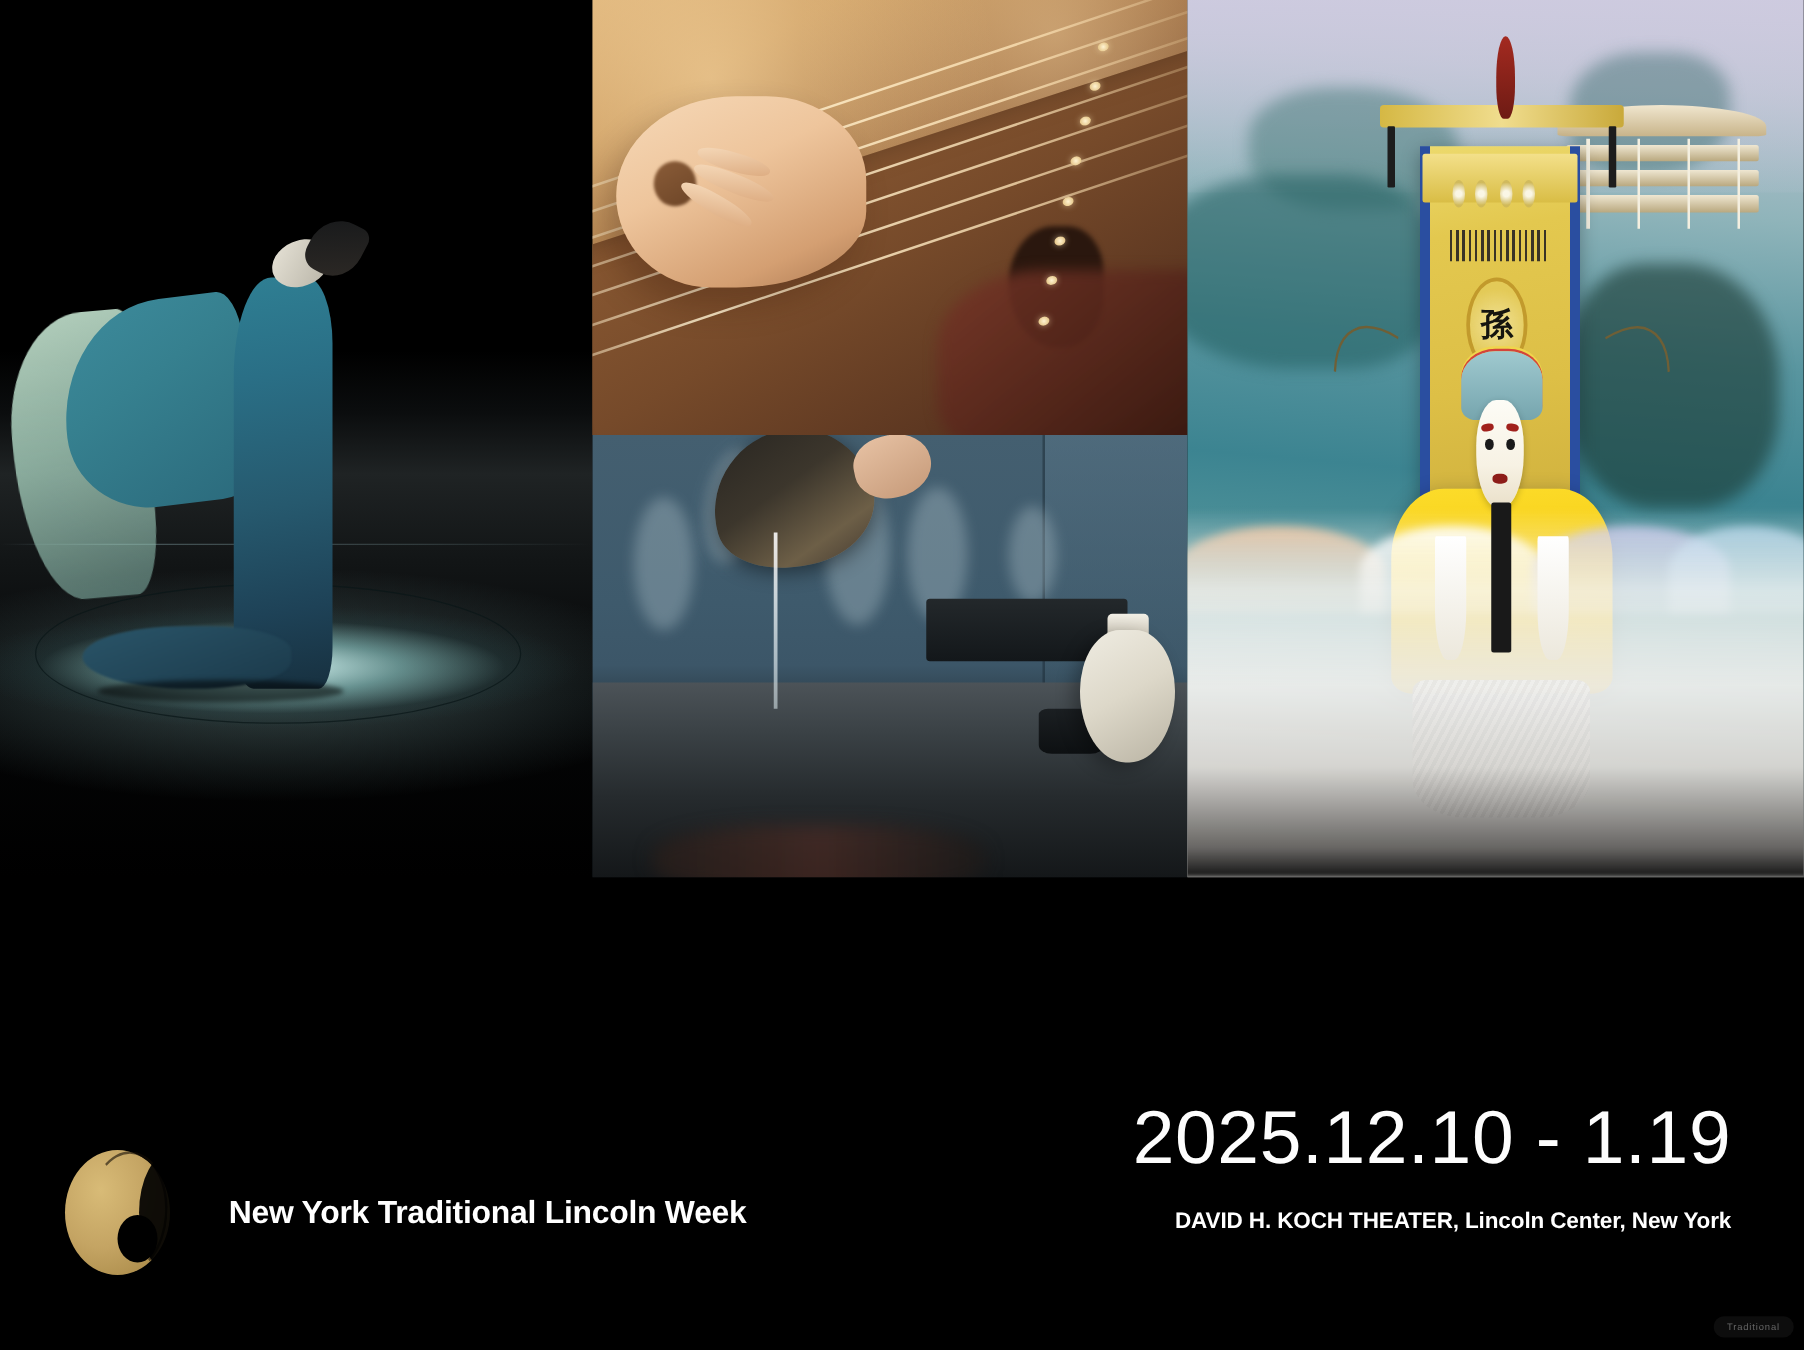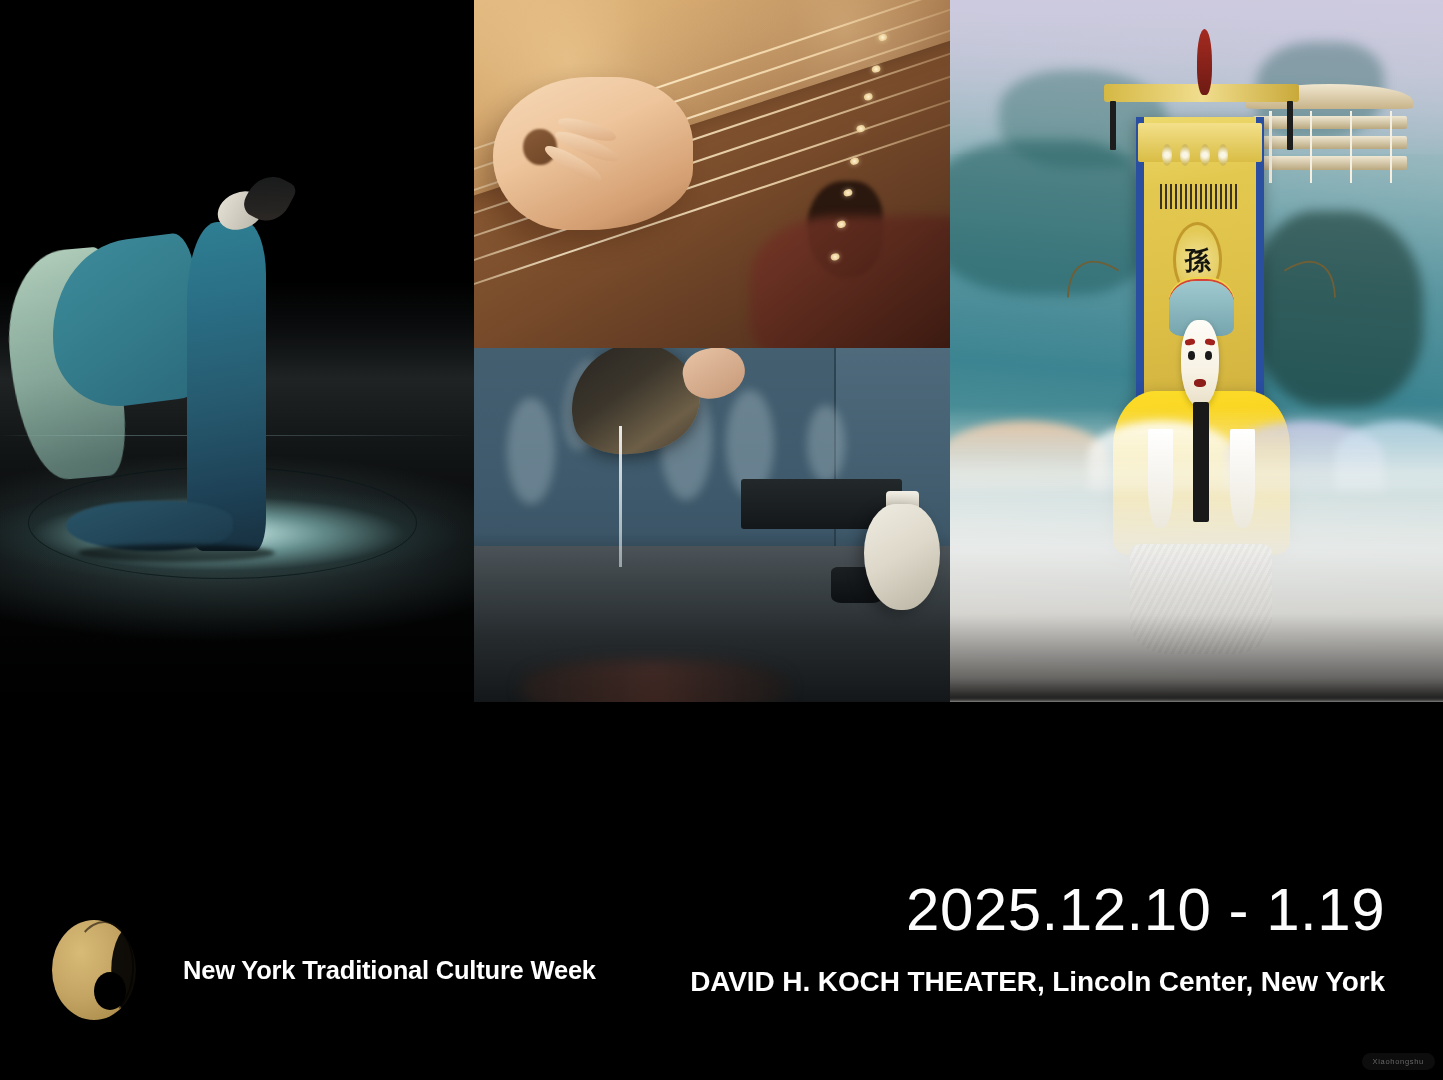--- a/index.html
+++ b/index.html
@@ -212,21 +212,21 @@
     border-radius:0 50% 50% 0 / 0 50% 50% 0;
     background:#000; clip-path:ellipse(56% 50% at 100% 50%); opacity:.92; }
   .logo-arc { position:absolute; left:18px; top:1px; width:64px; height:98px;
     border:2px solid rgba(20,14,6,.55); border-radius:50%;
     border-color:rgba(20,14,6,.6) rgba(20,14,6,.6) transparent transparent; transform:rotate(4deg); }
   .logo-dot { position:absolute; left:42px; top:52px; width:32px; height:38px; border-radius:50%; background:#000; }
   .brand-name { margin-left:47px; color:#fff; font-size:25.5px; font-weight:700; letter-spacing:-0.2px; white-space:nowrap; }
 
   .eventinfo { position:absolute; right:58px; top:178px; text-align:right; }
   .date { color:#fdfdfd; font-size:60px; font-weight:300; letter-spacing:0.5px; line-height:1; white-space:nowrap; }
-  .venue { margin-top:26px; color:#fff; font-size:28px; font-weight:700; letter-spacing:-0.1px; white-space:nowrap; }
+  .venue { margin-top:26px; color:#fff; font-size:18px; font-weight:700; letter-spacing:-0.1px; white-space:nowrap; }
 
   .watermark { position:absolute; right:8px; bottom:10px;
     padding:4px 11px; border-radius:11px;
     background:rgba(24,24,24,.55);
     color:rgba(158,158,158,.62); font-size:7.5px; letter-spacing:.7px; white-space:nowrap; }
 </style>
 </head>
 <body>
 
 <div class="poster">
@@ -376,24 +376,24 @@
 
   <div class="textband">
 
     <div class="brand">
       <div class="logo">
         <div class="logo-disc"></div>
         <div class="logo-arc"></div>
         <div class="logo-swoosh"></div>
         <div class="logo-dot"></div>
       </div>
-      <div class="brand-name">New York Traditional Culture Week</div>
+      <div class="brand-name">New York Traditional Lincoln Week</div>
     </div>
 
     <div class="eventinfo">
       <div class="date">2025.12.10  -  1.19</div>
       <div class="venue">DAVID H. KOCH THEATER, Lincoln Center, New York</div>
     </div>
 
-    <div class="watermark">Xiaohongshu</div>
+    <div class="watermark">Traditional</div>
   </div>
 
 </div>
 
 </body></html>

